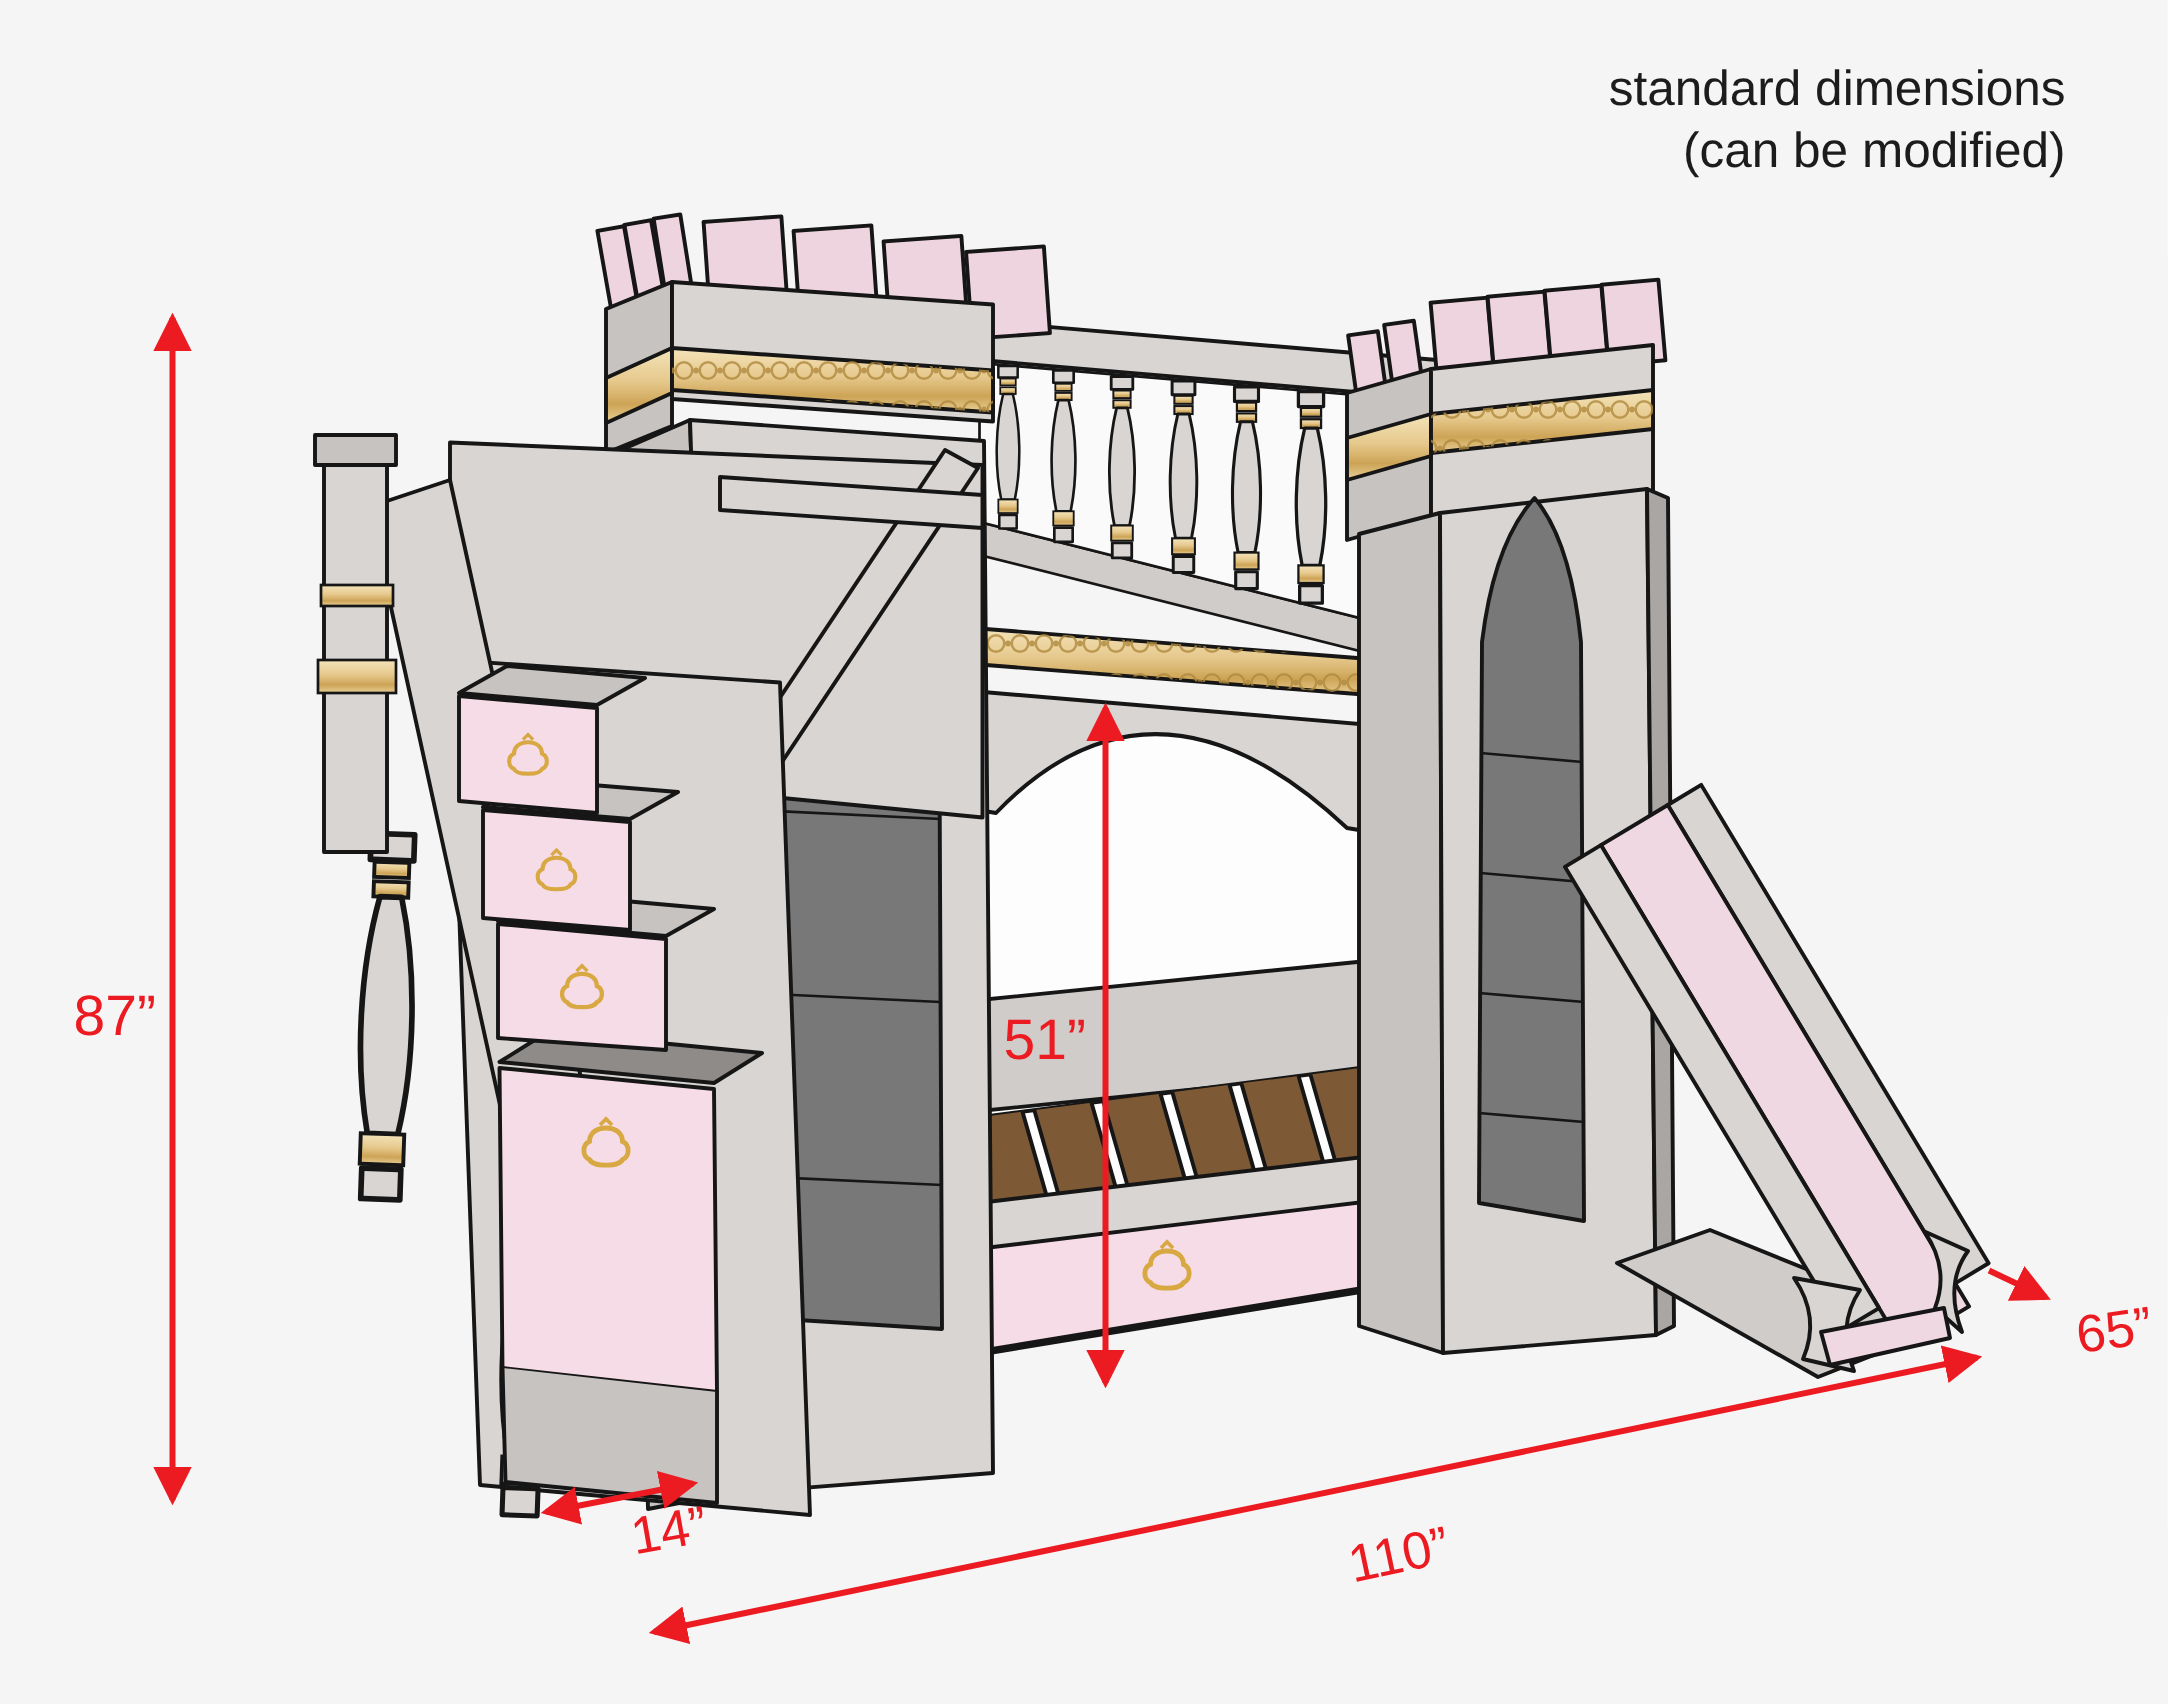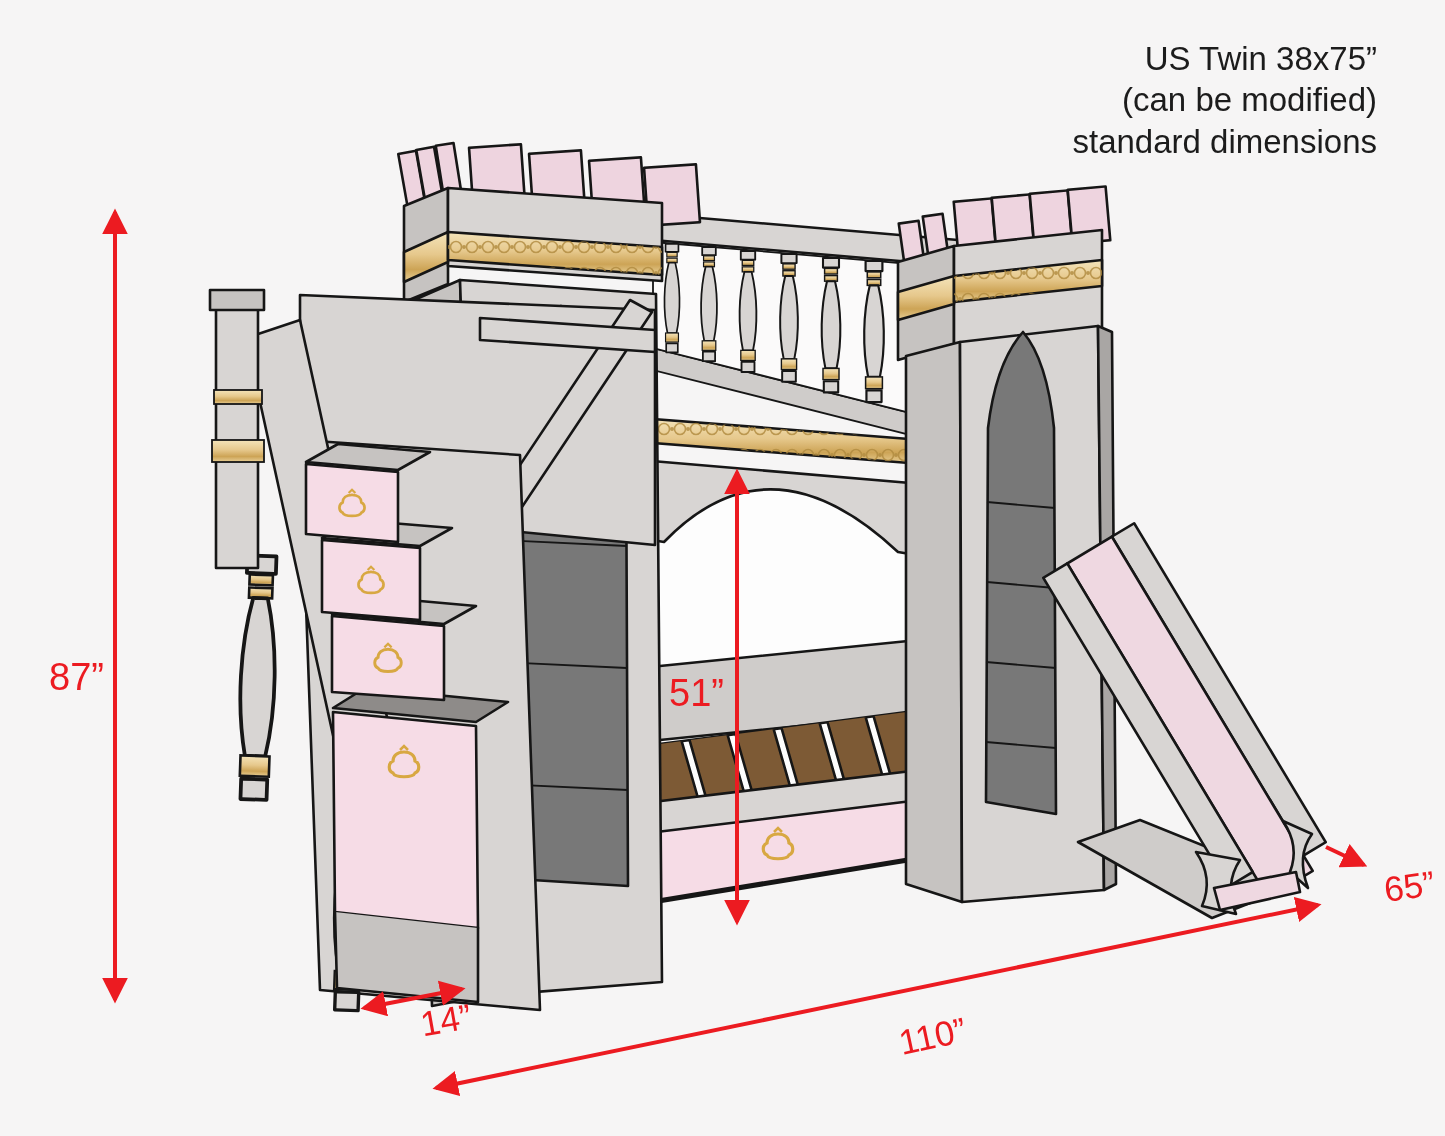--- a/index.html
+++ b/index.html
@@ -212,17 +212,16 @@
 
       <line x1="436" y1="1088" x2="1318" y2="905" class="dim" marker-start="url(#arr)" marker-end="url(#arr)"></line>
       <text x="935" y="1048" text-anchor="middle" class="dim-label-sm" transform="rotate(-12 935 1048)">110”</text>
 
       <line x1="1326" y1="847" x2="1364" y2="865" class="dim" marker-end="url(#arr)"></line>
       <text x="1386" y="902" text-anchor="start" class="dim-label-sm" transform="rotate(-8 1386 902)">65”</text>
     </g>
   </svg>
 
   <div class="note">
-    <div>US Twin 38x75”</div>
+    <div>standard dimensions</div>
     <div>(can be modified)</div>
-    <div>standard dimensions</div>
   </div>
 </div>
 
 </body></html>

